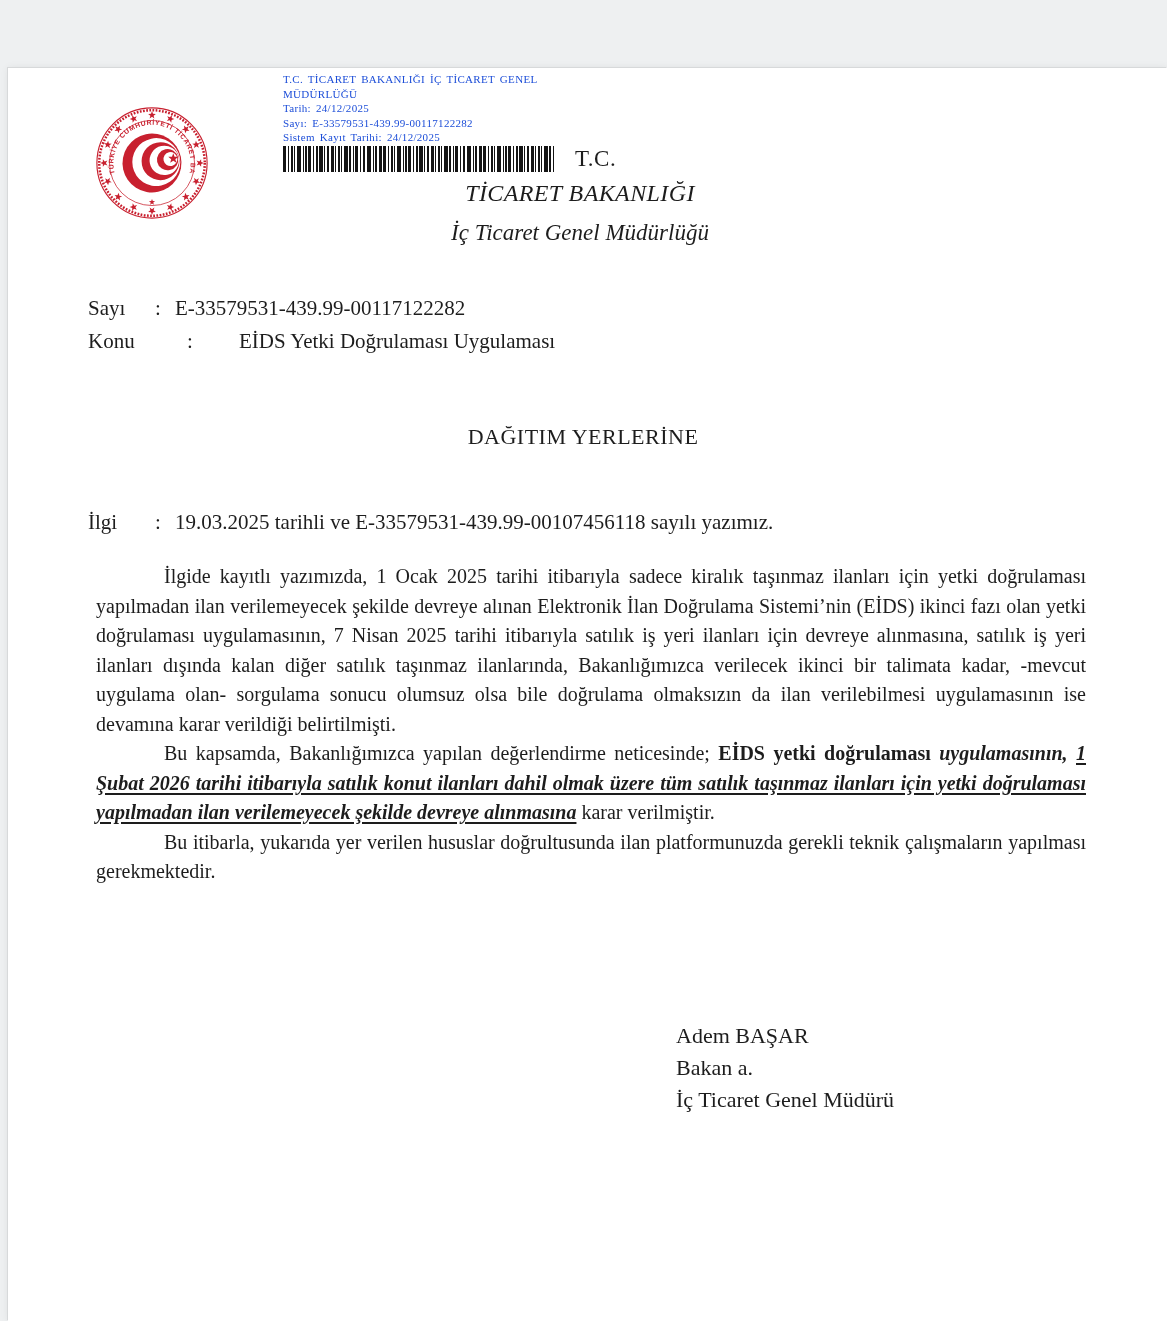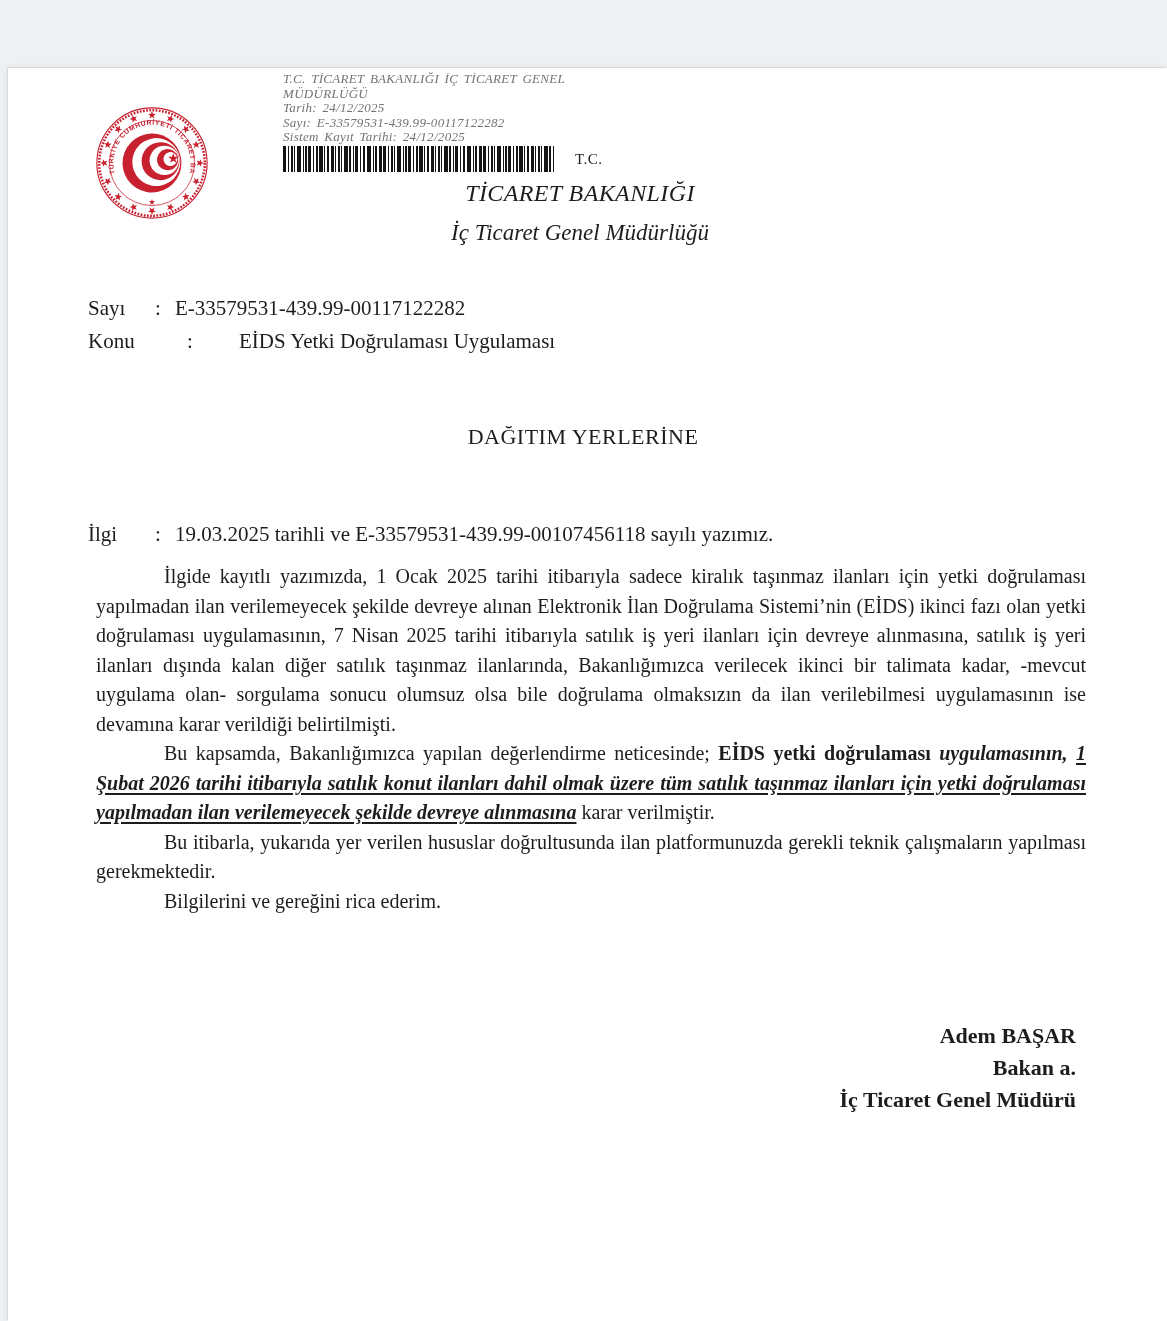--- a/index.html
+++ b/index.html
@@ -9,42 +9,42 @@
     font-family:"Liberation Serif","DejaVu Serif",serif;
     color:#1d1d1d;
   }
   .page{
     position:absolute;left:8px;top:68px;width:1159px;height:1253px;
     background:#ffffff;
     box-shadow:-1px -1px 0 #d7d9da, 0 0 8px rgba(0,0,0,.08);
   }
   
   .emblem{position:absolute;left:86px;top:37px;width:116px;height:116px;}
-  .small-header{position:absolute;left:275px;top:4px;font-size:13px;line-height:14.6px;letter-spacing:.3px;word-spacing:2px;color:#737373;font-style:italic;}
+  .small-header{position:absolute;left:275px;top:4px;font-size:11px;line-height:14.6px;letter-spacing:.3px;word-spacing:2px;color:#1d4ed8;}
   .barcode-row{position:absolute;left:275px;top:78px;display:flex;align-items:center;}
   .barcode-row svg{display:block;}
-  .barcode-caption{font-size:15px;margin-left:20px;letter-spacing:.5px;}
+  .barcode-caption{font-size:23px;margin-left:20px;letter-spacing:.5px;}
   .head-titles{position:absolute;left:172px;top:112px;width:800px;text-align:center;font-style:italic;}
   .head-title{font-size:24px;letter-spacing:.4px;}
   .head-subtitle{font-size:23px;margin-top:13px;}
   
   .ref-row{position:absolute;left:80px;display:flex;font-size:21px;}
   .ref-row .lbl{width:67px;}
   .ref-row .col{width:6px;}
   .ref-row .val{margin-left:14px;}
   .row-sayi{top:228px;}
   .row-konu{top:261px;gap:32px;}
   .recipient{position:absolute;left:175px;top:356px;width:800px;text-align:center;font-size:22px;letter-spacing:.5px;}
-  .row-ilgi{top:442px;margin-top:12px;}
+  .row-ilgi{top:442px;}
   
   .letter-body{position:absolute;left:88px;top:494px;width:990px;font-size:20px;line-height:29.5px;text-align:justify;}
   .letter-body p{margin:0;text-indent:68px;}
   .letter-body u{text-decoration-thickness:2px;text-underline-offset:3px;}
   
-  .signature{position:absolute;left:668px;top:952px;width:400px;text-align:right;font-size:22px;line-height:32px;font-weight:bold;}
+  .signature{position:absolute;left:668px;top:952px;width:400px;text-align:left;font-size:22px;line-height:32px;}
 </style>
 </head>
 <body>
 
 <div class="page">
 
   <svg class="emblem" viewBox="-60 -60 120 120" aria-hidden="true">
     <defs>
       <path id="st" d="M0,-4.2 L1.03,-1.42 L3.99,-1.3 L1.66,0.54 L2.47,3.4 L0,1.75 L-2.47,3.4 L-1.66,0.54 L-3.99,-1.3 L-1.03,-1.42 Z"></path>
       <path id="ringpath" d="M -38,13 A 40 40 0 1 1 38,13" fill="none"></path>
@@ -128,21 +128,20 @@
   <div class="ref-row row-ilgi">
     <span class="lbl">İlgi</span>
     <span class="col">:</span>
     <span class="val">19.03.2025 tarihli ve E-33579531-439.99-00107456118 sayılı yazımız.</span>
   </div>
 
   <div class="letter-body">
     <p>İlgide kayıtlı yazımızda, 1 Ocak 2025 tarihi itibarıyla sadece kiralık taşınmaz ilanları için yetki doğrulaması yapılmadan ilan verilemeyecek şekilde devreye alınan Elektronik İlan Doğrulama Sistemi’nin (EİDS) ikinci fazı olan yetki doğrulaması uygulamasının, 7 Nisan 2025 tarihi itibarıyla satılık iş yeri ilanları için devreye alınmasına, satılık iş yeri ilanları dışında kalan diğer satılık taşınmaz ilanlarında, Bakanlığımızca verilecek ikinci bir talimata kadar, -mevcut uygulama olan- sorgulama sonucu olumsuz olsa bile doğrulama olmaksızın da ilan verilebilmesi uygulamasının ise devamına karar verildiği belirtilmişti.</p>
     <p><span>Bu kapsamda, Bakanlığımızca yapılan değerlendirme neticesinde; </span><b>EİDS yetki doğrulaması </b><b><i>uygulamasının, </i></b><b><i><u>1 Şubat 2026 tarihi itibarıyla satılık konut ilanları dahil olmak üzere tüm satılık taşınmaz ilanları için yetki doğrulaması yapılmadan ilan verilemeyecek şekilde devreye alınmasına</u></i></b><span> karar verilmiştir.</span></p>
     <p>Bu itibarla, yukarıda yer verilen hususlar doğrultusunda ilan platformunuzda gerekli teknik çalışmaların yapılması gerekmektedir.</p>
-    <p>Bilgilerini ve gereğini rica ederim.</p>
   </div>
 
   <div class="signature">
     <div>Adem BAŞAR</div>
     <div>Bakan a.</div>
     <div>İç Ticaret Genel Müdürü</div>
   </div>
 
 </div>
 

